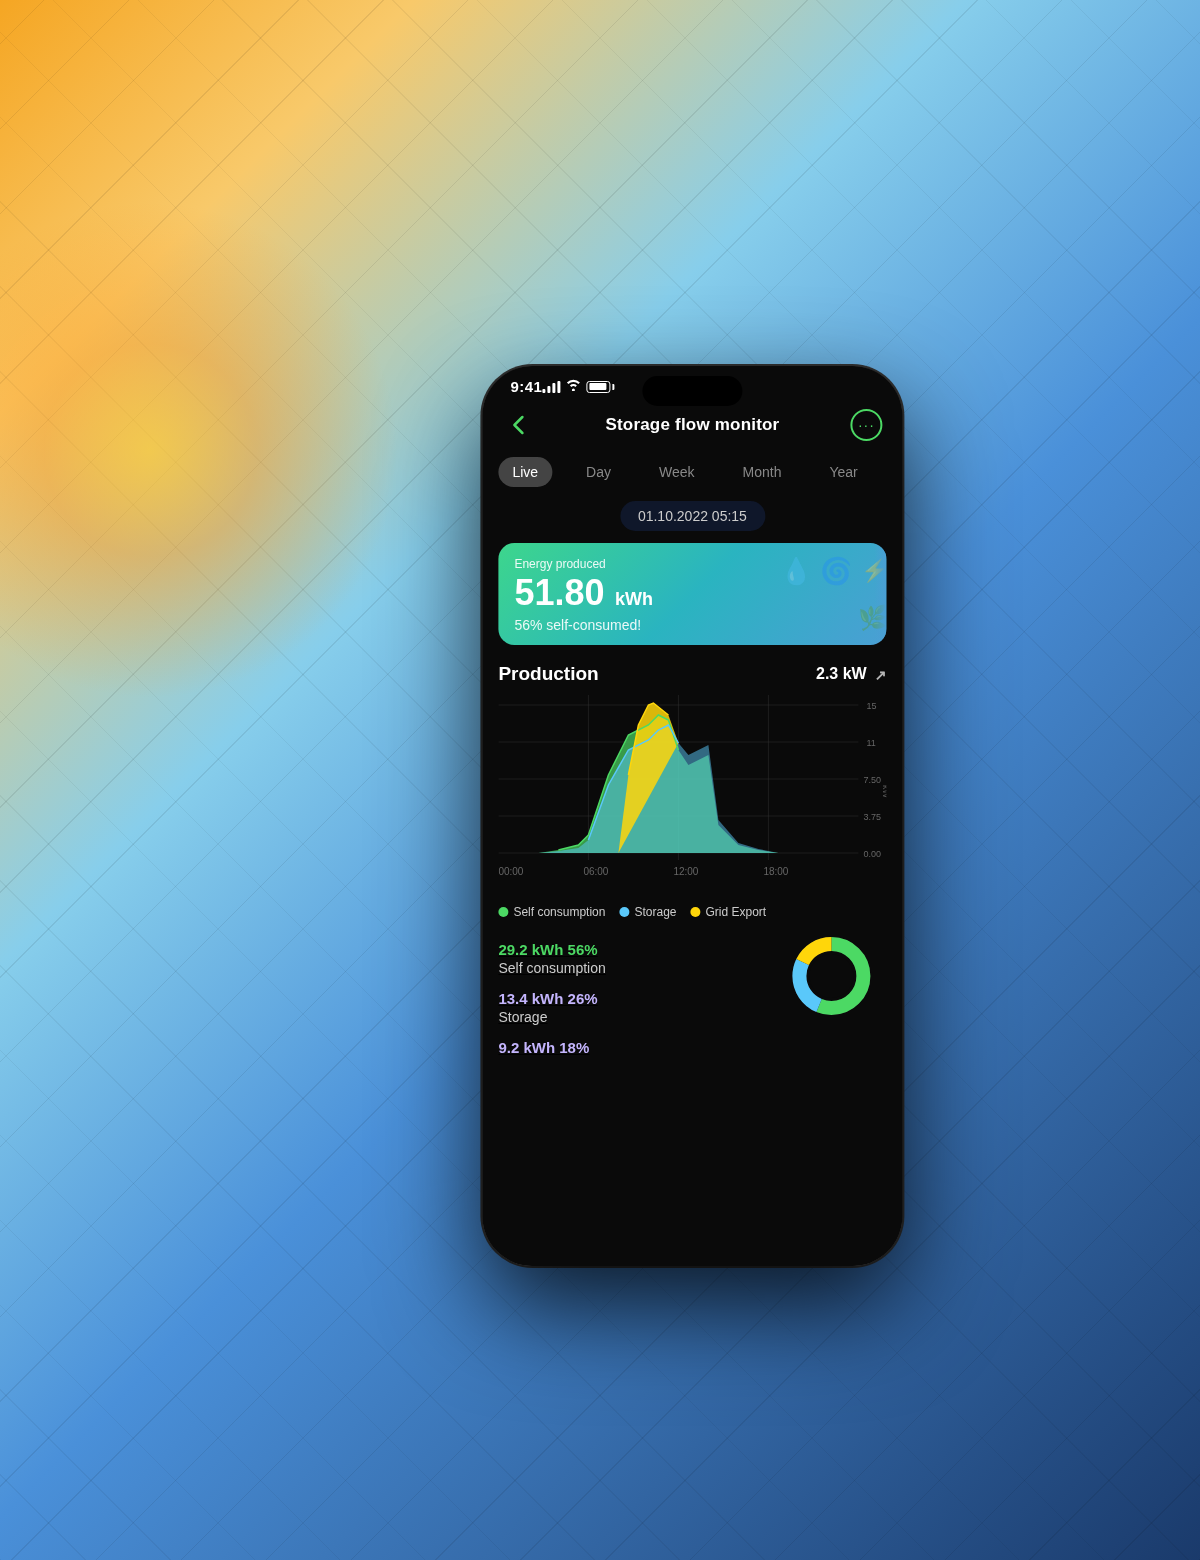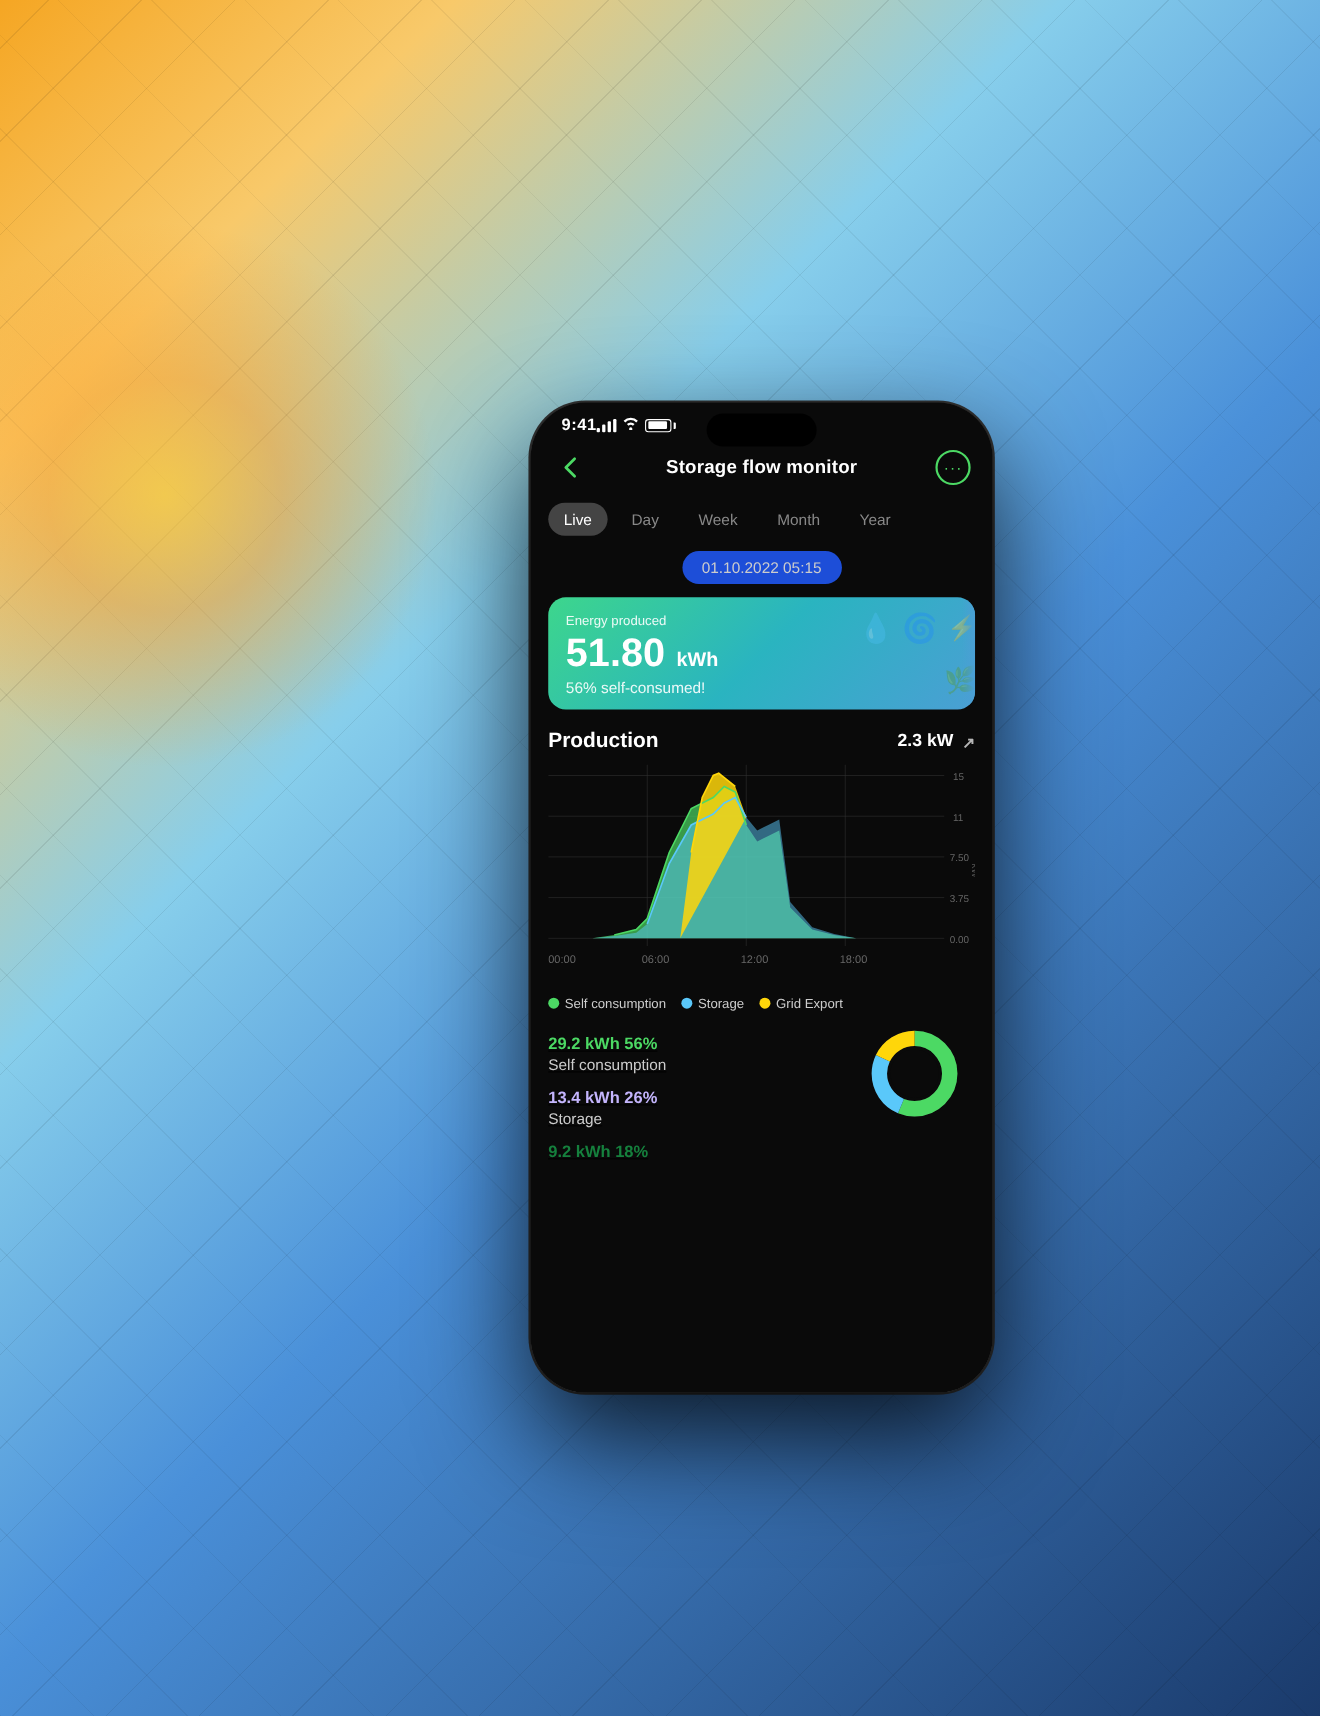--- a/index.html
+++ b/index.html
@@ -207,21 +207,21 @@
       color: #4cd964;
       font-size: 18px;
       letter-spacing: 1px;
     }
 
     
     .tab-bar {
       display: flex;
       align-items: flex-start;
       padding: 6px 16px;
-      gap: 8px;
+      gap: 20px;
       overflow: hidden;
     }
 
     .tab-item {
       padding: 7px 14px;
       border-radius: 20px;
       font-size: 14px;
       font-weight: 500;
       color: #888;
       cursor: pointer;
@@ -233,21 +233,21 @@
     }
 
     
     .date-badge {
       display: flex;
       justify-content: center;
       padding: 8px 0 12px;
     }
 
     .date-pill {
-      background: #1d4ed8;
+      background: #0f172a;
       border-radius: 20px;
       padding: 7px 18px;
       color: #ccc;
       font-size: 14px;
     }
 
     
     .energy-card {
       margin: 0 16px 14px;
       background: linear-gradient(135deg, #3dd68c 0%, #2ab4c0 50%, #4a9fd4 100%);
@@ -381,21 +381,21 @@
       gap: 2px;
     }
 
     .stat-value {
       font-size: 15px;
       font-weight: 700;
     }
 
     .stat-value.green { color: #4cd964; }
     .stat-value.blue { color: #c4b5fd; }
-    .stat-value.yellow { color: #15803d; }
+    .stat-value.yellow { color: #c4b5fd; }
 
     .stat-label {
       font-size: 14px;
       color: #ccc;
     }
 
     
     .side-strip {
       position: absolute;
       right: 0;

